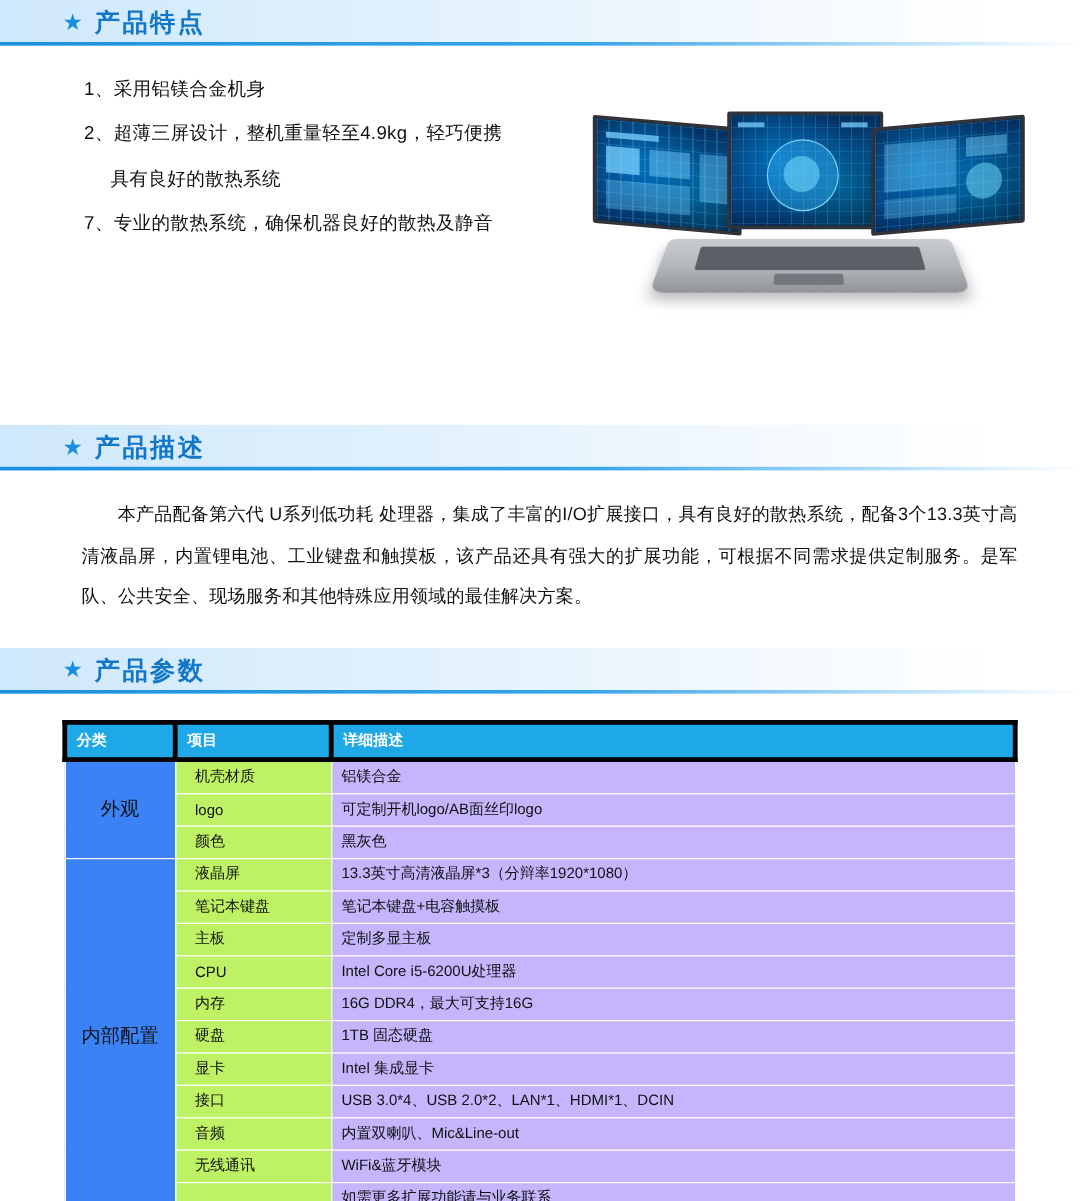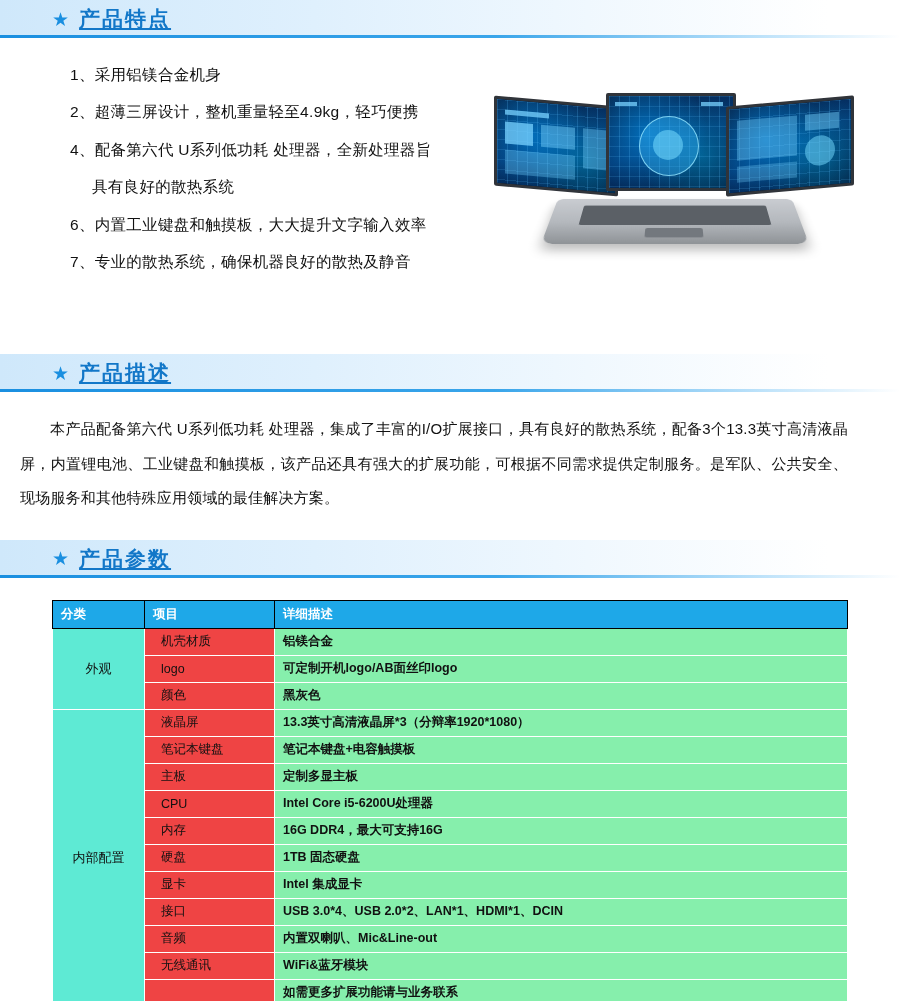--- a/index.html
+++ b/index.html
@@ -36,21 +36,20 @@
     color: #1a8fe0;
     font-size: 19px;
     line-height: 1;
     margin-right: 10px;
   }
   .section-header .title {
     color: #1277c8;
     font-size: 21px;
     font-weight: bold;
     letter-spacing: 2px;
-    text-decoration: underline;
   }
   .section-header .underline {
     position: absolute;
     left: 0;
     bottom: 0;
     height: 3px;
     width: 100%;
     background: linear-gradient(to right, #1a8fe0 0%, #39a5ea 55%, #bfe3fa 85%, #ffffff 100%);
   }
 
@@ -137,21 +136,21 @@
     position: absolute;
     inset: 0;
     background-image:
       repeating-linear-gradient(to right, rgba(90,190,255,.22) 0 1px, transparent 1px 10px),
       repeating-linear-gradient(to bottom, rgba(90,190,255,.16) 0 1px, transparent 1px 10px);
   }
   .blip { position:absolute; background: rgba(120, 210, 255, .75); }
 
   
   .desc {
-    padding: 20px 52px 24px 20px;
+    padding: 20px 52px 24px 68px;
     font-size: 15px;
     line-height: 2.3;
     color: #111;
     text-align: justify;
     letter-spacing: 0.2px;
   }
   .desc .indent { display: inline-block; width: 2em; }
 
   
   .table-wrap {
@@ -165,65 +164,62 @@
   }
   table.params col.c1 { width: 92px; }
   table.params col.c2 { width: 130px; }
   table.params col.c3 { width: auto; }
   table.params th {
     background: #1ea8e8;
     color: #ffffff;
     font-weight: bold;
     text-align: left;
     padding: 5px 8px;
-    border: 1px solid #000000;
+    border: 4px solid #000000;
     font-size: 12.5px;
   }
   table.params td {
     border: 1px solid #ffffff;
     padding: 4px 8px;
     color: #111;
     height: 18px;
     vertical-align: middle;
   }
   table.params td.cat {
-    background: #5eead4;
+    background: #3b82f6;
     text-align: center;
     font-weight: normal;
-    font-size: 13px;
+    font-size: 16px;
   }
   table.params td.item {
-    background: #ef4444;
+    background: #bef264;
     padding-left: 16px;
   }
   table.params td.val {
-    background: #86efac;
-    font-weight: bold;
+    background: #c4b5fd;
   }
 </style>
 </head>
 <body>
 
 <div class="page">
 
   <div class="section-header">
     <span class="star">★</span>
     <span class="title">产品特点</span>
     <span class="underline"></span>
   </div>
 
   <div class="features-wrap">
     <ul class="features">
       <li><span>1、采用铝镁合金机身</span></li>
       <li><span>2、超薄三屏设计，整机重量轻至4.9kg，轻巧便携</span></li>
-      <li><span>4、配备第六代 U系列低功耗 处理器，全新处理器旨</span></li>
       <li>
           <span class="cont">具有良好的散热系统</span>
         </li>
-      <li><span>6、内置工业键盘和触摸板，大大提升文字输入效率</span></li>
       <li><span>7、专业的散热系统，确保机器良好的散热及静音</span></li>
     </ul>
 
     <div class="device">
       <div class="screen scr-left">
         <div class="screen-inner"></div>
         <div class="grid-lines"></div>
         <div class="blip" style="left:8px;top:10px;width:44px;height:5px;"></div>
         <div class="blip" style="left:8px;top:22px;width:28px;height:22px;"></div>
         <div class="blip" style="left:44px;top:22px;width:34px;height:22px;opacity:.6;"></div>

